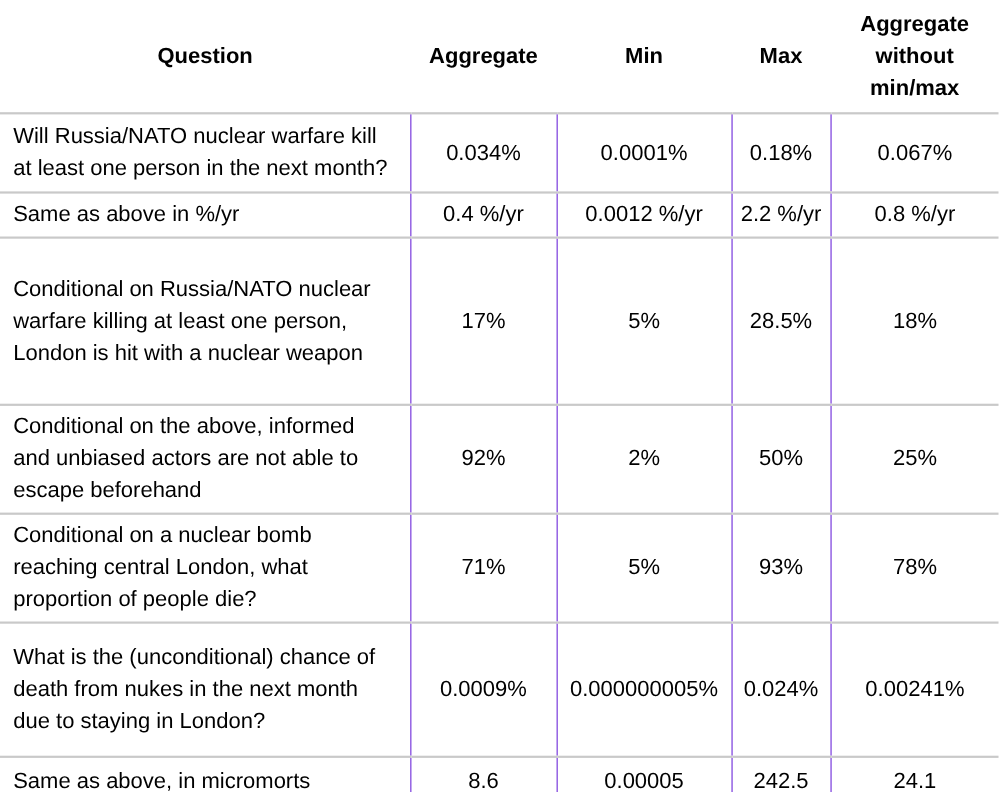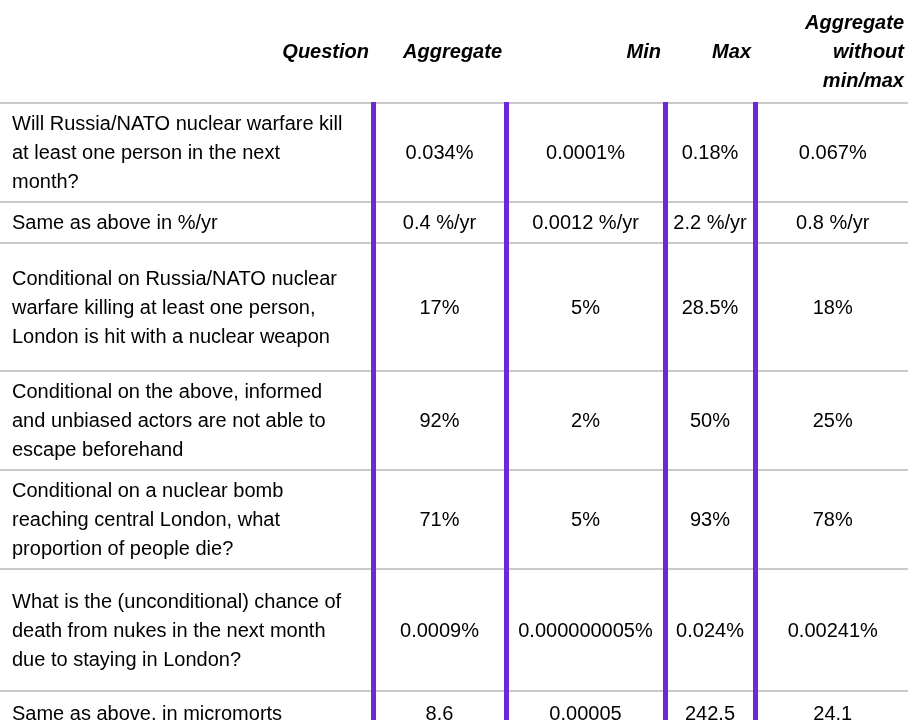--- a/index.html
+++ b/index.html
@@ -17,50 +17,49 @@
   }
   table.estimates {
     width: 908px;
     border-collapse: collapse;
     table-layout: fixed;
     font-size: 20px;
     line-height: 29px;
   }
   table.estimates th {
     font-weight: bold;
-    text-align: right;
+    text-align: center;
     vertical-align: middle;
     padding: 6px 4px;
     background: #ffffff;
-    font-style: italic;
   }
   table.estimates tbody td {
     border-top: 2px solid #c9c9c9;
     text-align: center;
     vertical-align: middle;
     padding: 5px 3px;
     background: #ffffff;
   }
   table.estimates tbody td + td {
-    border-left: 5px solid #6d28d9;
+    border-left: 1px solid #6d28d9;
   }
   table.estimates tbody td.q {
     text-align: left;
     padding-left: 12px;
     padding-right: 20px;
   }
   table.estimates tr.r-last td {
     vertical-align: top;
     padding-top: 7px;
   }
   .b { font-weight: normal; }
   tr.h-row   { height: 103px; }
   tr.r-0 { height: 72px; }
   tr.r-1 { height: 37px; }
-  tr.r-2 { height: 128px; }
+  tr.r-2 { height: 152px; }
   tr.r-3 { height: 99px; }
   tr.r-4 { height: 98px; }
   tr.r-5 { height: 122px; }
   tr.r-6 { height: 40px; }
 </style>
 </head>
 <body>
 
 <div class="page">
   <table class="estimates">

